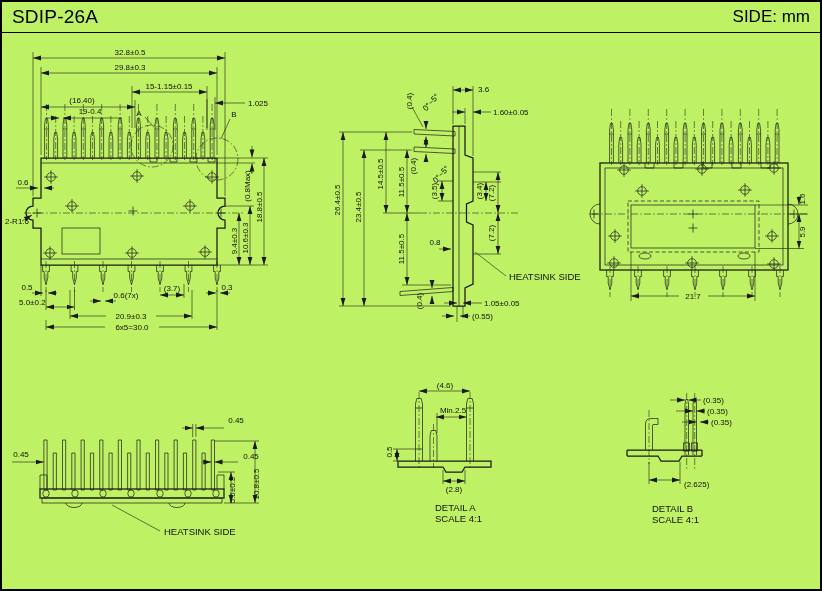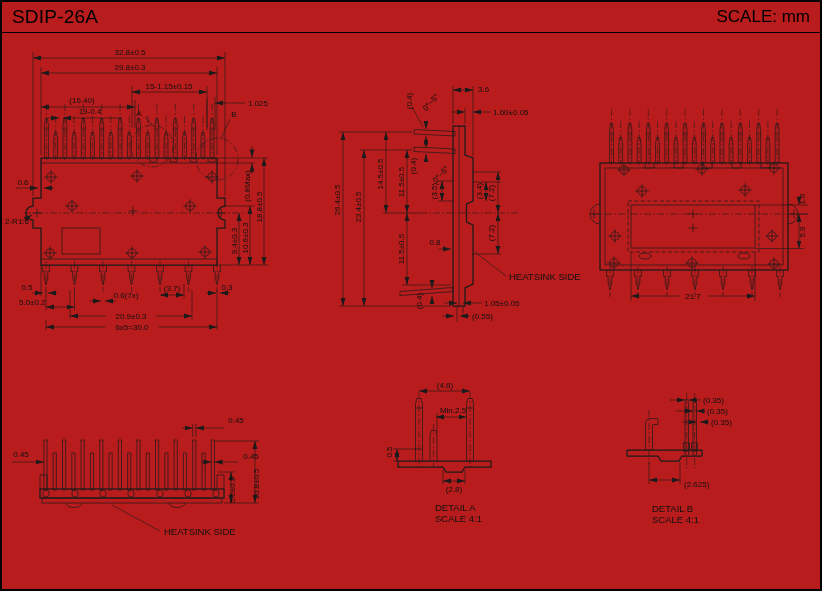--- a/index.html
+++ b/index.html
@@ -1,16 +1,16 @@
 <!DOCTYPE html>
 <html><head>
 <meta charset="utf-8">
 <style>
   html,body{margin:0;padding:0;background:#fff}
-  #page{width:822px;height:591px;box-sizing:border-box;border:2px solid #000;font-family:"Liberation Sans",sans-serif;background:#b91c1c;overflow:hidden}
+  #page{width:822px;height:591px;box-sizing:border-box;border:2px solid #000;font-family:"Liberation Sans",sans-serif;background:#bef264;overflow:hidden}
   #titlebar{height:31px;border-bottom:1.6px solid #000;display:flex;align-items:center;justify-content:space-between;padding:0 10px;box-sizing:border-box}
   #titlebar .ttl{font-size:19px;color:#000;letter-spacing:.2px}
   #titlebar .unit{font-size:17px;color:#000}
   svg .s{stroke:#1a1a1a;stroke-width:.7;fill:none}
   svg .s2{stroke:#1a1a1a;stroke-width:1.25;fill:none}
   svg .d{stroke:#1a1a1a;stroke-width:.6;fill:none}
   svg .cl{stroke:#1a1a1a;stroke-width:.55;fill:none;stroke-dasharray:7 2.2 1.6 2.2}
   svg .dsh{stroke:#1a1a1a;stroke-width:.7;fill:none;stroke-dasharray:4 2.4}
   svg .da{marker-start:url(#ar);marker-end:url(#ar)}
   svg .ds{marker-start:url(#ar)}
@@ -18,21 +18,21 @@
   svg text{font:8px "Liberation Sans",sans-serif;fill:#111}
   svg text.tm{text-anchor:middle}
   svg text.big{font-size:9.5px}
 </style>
 </head>
 <body>
 
 <div id="page">
   <div id="titlebar">
     <span class="ttl">SDIP-26A</span>
-    <span class="unit">SCALE: mm</span>
+    <span class="unit">SIDE: mm</span>
   </div>
 
   <svg width="822" height="558" viewBox="0 33 822 558">
     <defs>
       <marker id="ar" markerUnits="userSpaceOnUse" markerWidth="9" markerHeight="8" refX="8" refY="3" orient="auto-start-reverse">
         <path d="M0,0.6 L8,3 L0,5.4 Z" fill="#1a1a1a"></path>
       </marker>
       <pattern id="ht" patternUnits="userSpaceOnUse" width="4" height="4" patternTransform="rotate(45)">
         <rect width="4" height="4" fill="#fff"></rect>
         <line x1="0" y1="0" x2="0" y2="4" stroke="#1a1a1a" stroke-width="1.1"></line>

